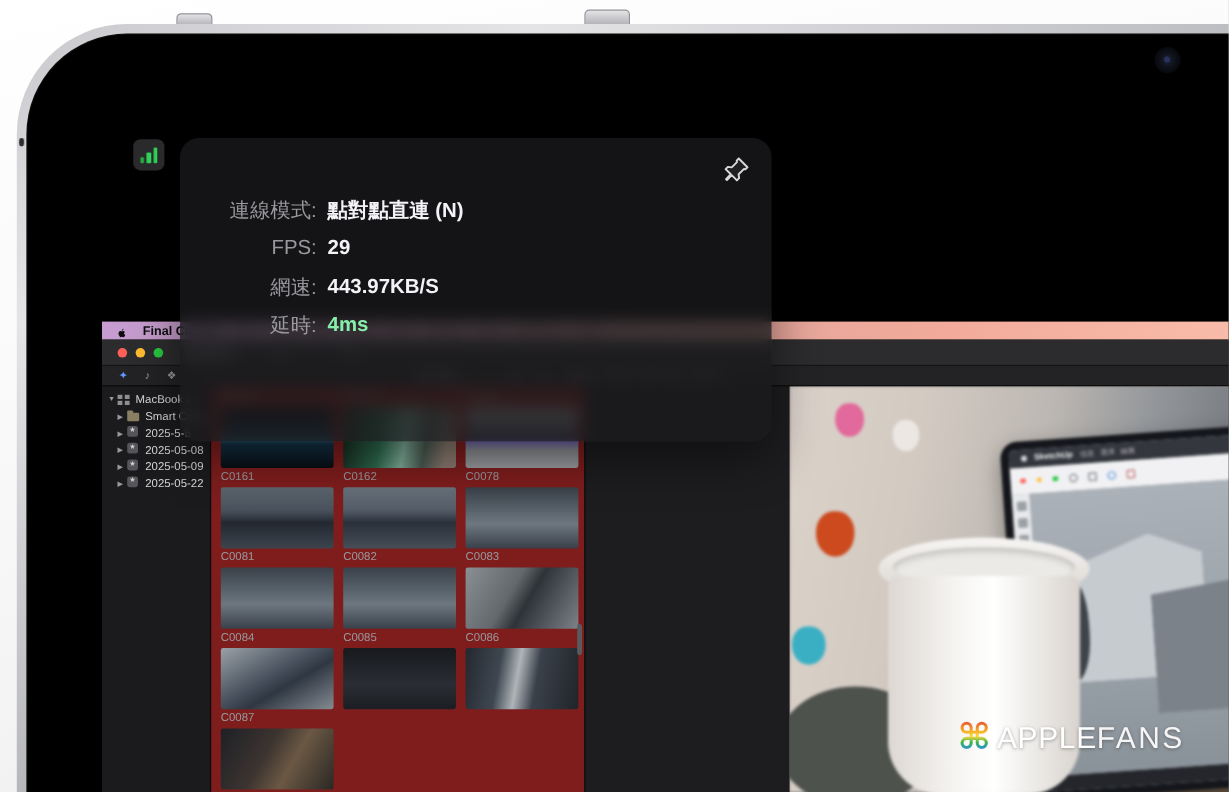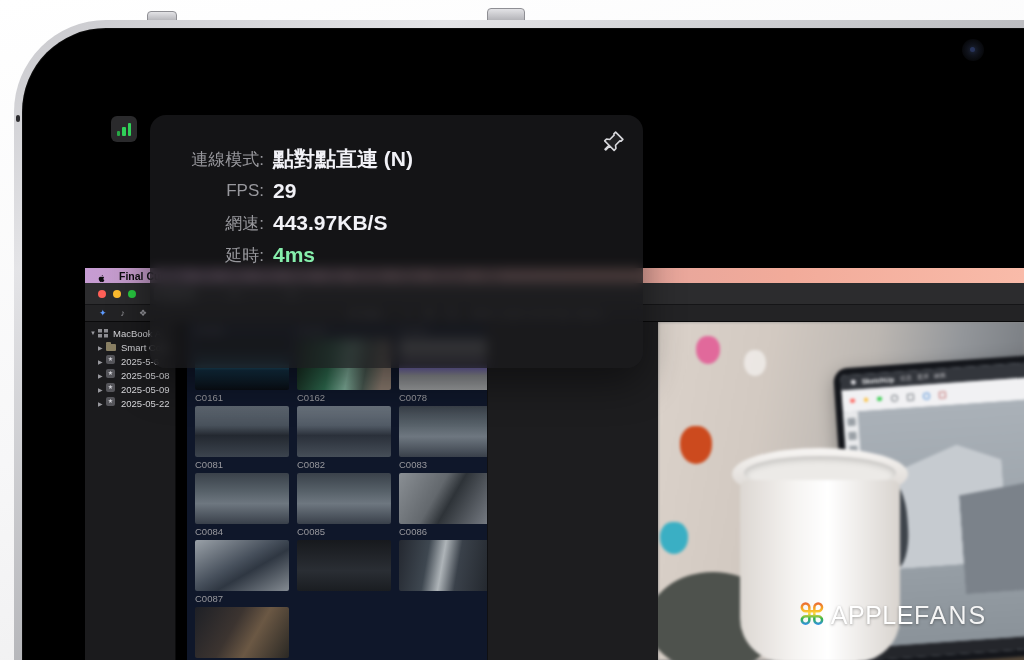--- a/index.html
+++ b/index.html
@@ -61,21 +61,21 @@
   .sicon{width:11px;height:9px;margin-right:4px;flex:0 0 auto;position:relative;}
   .srow.library .sicon::before{content:"";position:absolute;inset:0;
       background:linear-gradient(#8e8e93,#8e8e93) 0 0/4px 3.5px no-repeat,linear-gradient(#8e8e93,#8e8e93) 6px 0/4px 3.5px no-repeat,
       linear-gradient(#8e8e93,#8e8e93) 0 5px/4px 3.5px no-repeat,linear-gradient(#8e8e93,#8e8e93) 6px 5px/4px 3.5px no-repeat;}
   .srow.folder .sicon::before{content:"";position:absolute;left:0;top:1px;width:10px;height:7px;background:#8a8064;border-radius:1px;}
   .srow.folder .sicon::after{content:"";position:absolute;left:0;top:-1px;width:5px;height:3px;background:#8a8064;border-radius:1px;}
   .srow.event .sicon::before{content:"★";position:absolute;left:0;top:-2px;width:9px;height:9px;background:#55555a;border-radius:2px;
       color:#cfcfd4;font-size:6px;line-height:9px;text-align:center;}
   .slabel{font-size:9.5px;color:#d8d8dc;overflow:hidden;text-overflow:ellipsis;}
 
-  .fcp-browser{position:absolute;left:102px;top:54px;width:311px;height:338px;background:#0f172a;overflow:hidden;}
+  .fcp-browser{position:absolute;left:91px;top:54px;width:311px;height:338px;background:#7f1d1d;overflow:hidden;}
   .clip-grid{position:absolute;left:0;top:-50px;width:311px;display:grid;grid-template-columns:94px 94px 94px;column-gap:8px;
       padding-left:8px;grid-auto-rows:67px;}
   .thumb{width:94px;height:51px;border-radius:2px;background:#101114;}
   .clabel{margin-top:2px;font-size:9.5px;color:#98989d;}
   .scrollbar{position:absolute;right:2px;top:198px;width:4px;height:26px;border-radius:2px;background:#5a5a5e;}
 
   
   .t-hid{background:linear-gradient(180deg,#121419,#1c2027);}
   .t-cinema{background:linear-gradient(180deg,#06080d 0%,#102334 40%,#25607c 52%,#133044 62%,#090d13 100%);}
   .t-teal{background:linear-gradient(100deg,#15261c 0%,#2e6b4f 35%,#7fae9a 55%,#4a5a52 72%,#8a7a6e 90%);}
@@ -144,26 +144,26 @@
 
   
   .signal-badge{position:absolute;left:111px;top:116px;width:26px;height:26px;border-radius:6px;background:#2a2a2c;
       display:flex;align-items:flex-end;justify-content:center;gap:2px;padding-bottom:6px;z-index:6;}
   .bar{width:3.5px;border-radius:1px;background:#30d158;}
   .bar1{height:5px;background:#27a845;}
   .bar2{height:9px;}
   .bar3{height:13px;}
 
   .stats-panel{position:absolute;left:150px;top:115px;width:493px;height:253px;border-radius:16px;
-      background:rgba(26,26,28,0.78);z-index:5;padding-top:28px;
+      background:rgba(26,26,28,0.78);z-index:5;padding-top:44px;
       backdrop-filter:blur(6px);-webkit-backdrop-filter:blur(6px);
       box-shadow:0 14px 40px rgba(0,0,0,0.45);}
   .stat-row{display:flex;align-items:center;height:32px;padding-left:14px;}
   .stat-label{width:100px;text-align:right;font-size:17px;color:#98989d;flex:0 0 auto;}
-  .stat-value{margin-left:9px;font-size:21px;font-weight:600;color:#f2f2f7;white-space:nowrap;}
+  .stat-value{margin-left:9px;font-size:17px;font-weight:600;color:#f2f2f7;white-space:nowrap;}
   .stat-value.green{color:#86efac;}
   .pin-btn{position:absolute;right:16px;top:13px;width:26px;height:26px;}
   .copy-btn{position:absolute;left:168px;top:184px;width:159px;height:46px;border-radius:11px;
       background:rgba(130,130,138,0.30);display:flex;align-items:center;justify-content:center;
       font-size:16.5px;color:#ffffff;letter-spacing:1px;}
 </style>
 </head>
 <body>
 
 <div class="stage">

